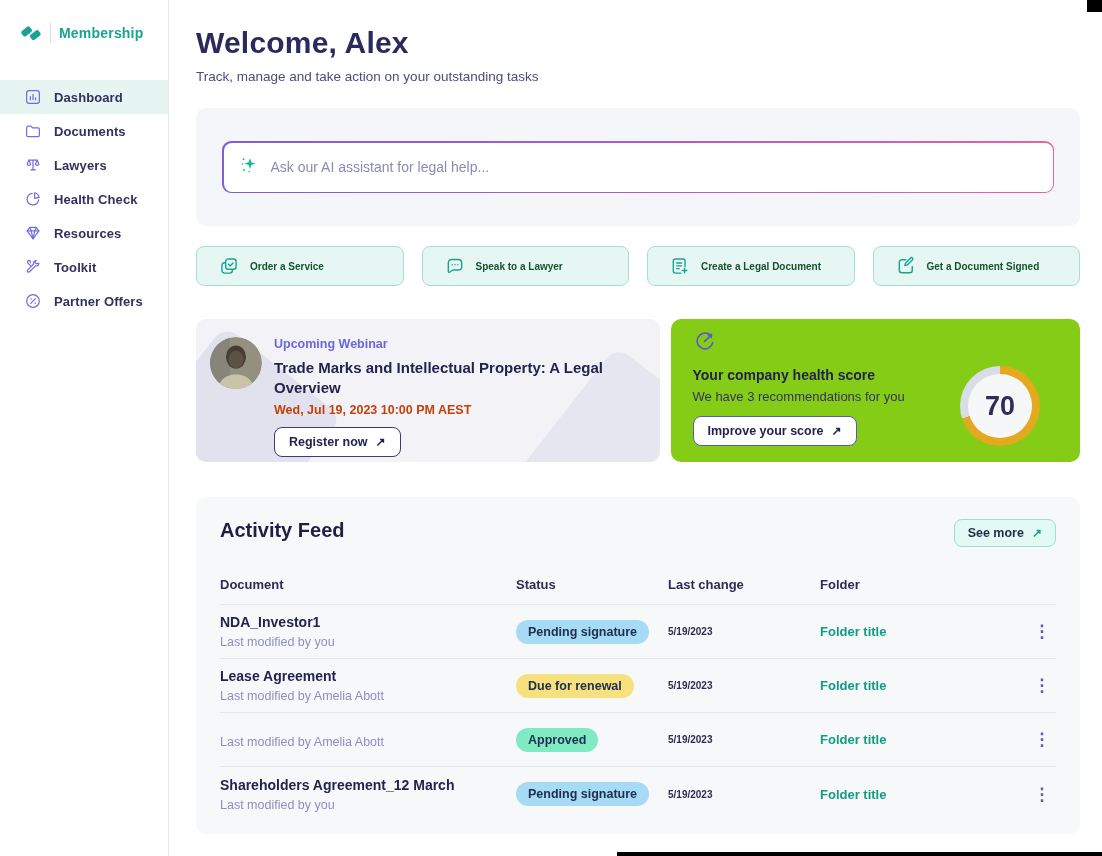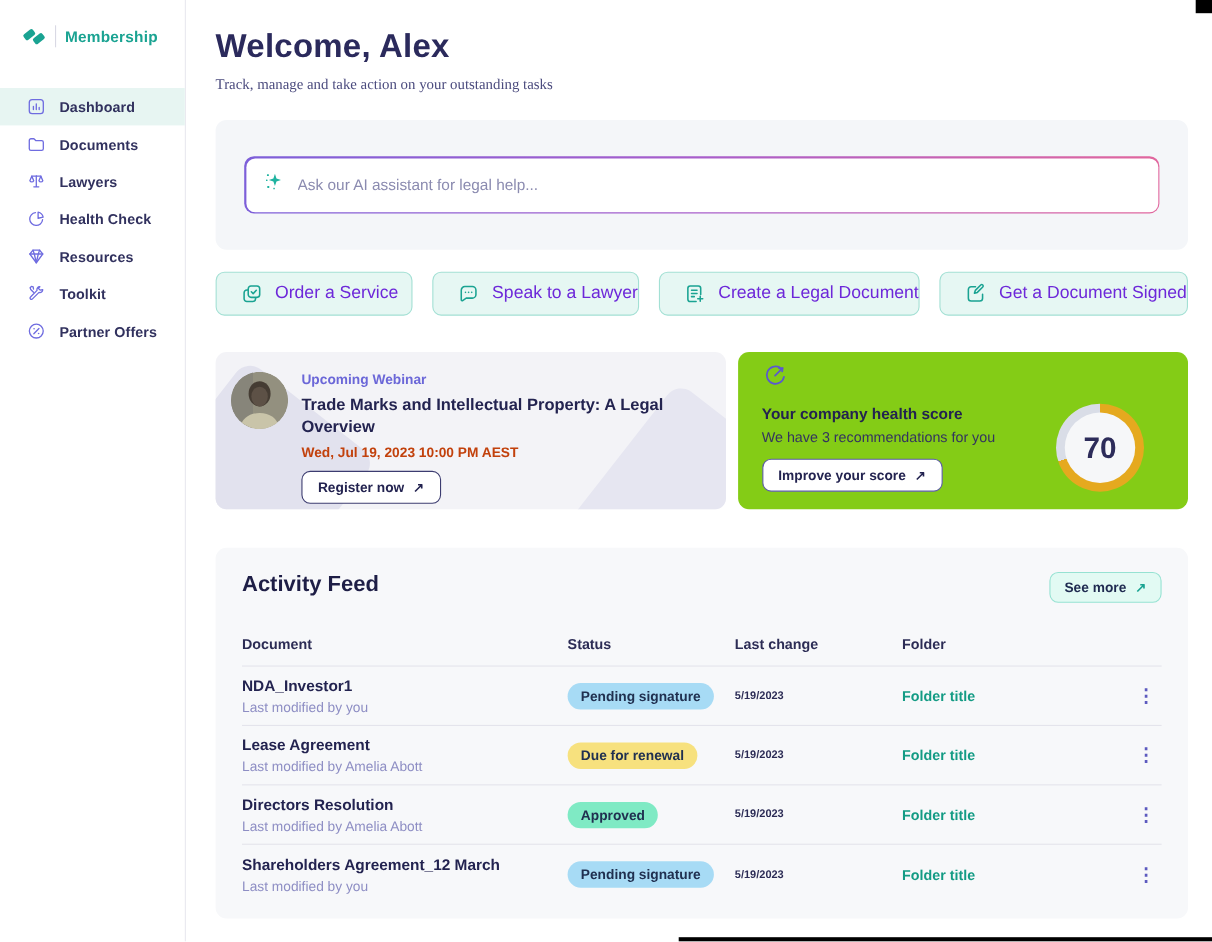--- a/index.html
+++ b/index.html
@@ -25,39 +25,39 @@
     display:flex; align-items:center; gap:12px; height:34px; padding-left:24px;
     cursor:pointer; margin:0;
   }
   .nav-item.active { background:#e7f5f2; }
   .nav-icon { width:18px; height:18px; color:#6f6ce0; display:flex; align-items:center; }
   .nav-icon svg { width:18px; height:18px; stroke:#6f6ce0; fill:none; stroke-width:1.6; stroke-linecap:round; stroke-linejoin:round; }
   .nav-label { font-size:13px; font-weight:700; color:#31315e; letter-spacing:.1px; }
 
   
   .page-title { font-size:30px; font-weight:800; color:#2b2a5c; letter-spacing:.2px; }
-  .page-subtitle { font-size:13.5px; color:#4b4b7e; margin-top:9px;font-family:Liberation Serif, serif; }
+  .page-subtitle { font-size:13.5px; color:#4b4b7e; margin-top:9px; }
 
   
   .ai-card { margin-top:24px; background:#f4f6f9; border-radius:10px; padding:33px 26px; }
   .ai-border { padding:1.5px; border-radius:9px; background:linear-gradient(90deg,#7d5fd9,#a85ecb,#e1679e); }
   .ai-inner { background:#fff; border-radius:8px; height:49px; display:flex; align-items:center; padding:0 15px; gap:11px; }
   .ai-inner svg { flex:0 0 auto; }
   .ai-input { border:none; outline:none; flex:1; font-size:14px; color:#31315e; font-family:"Liberation Sans",sans-serif; background:transparent; }
   .ai-input::placeholder { color:#8b8bb0; }
 
   
   .actions { display:flex; gap:18px; margin-top:20px; }
   .action-btn {
     flex:1; height:40px; background:#e6f7f3; border:1px solid #a3e0d4; border-radius:8px;
     display:flex; align-items:center; justify-content:flex-start; gap:11px; padding:0 0 0 22px;
     cursor:pointer; font-family:inherit;
   }
   .action-btn .a-icon svg { width:20px; height:20px; stroke:#1aa392; fill:none; stroke-width:1.7; stroke-linecap:round; stroke-linejoin:round; display:block; }
-  .action-btn .a-label { font-size:16px; font-weight:400; color:#6d28d9; white-space:nowrap; }
+  .action-btn .a-label { font-size:10px; font-weight:700; color:#14532d; white-space:nowrap; }
 
   
   .cards-row { display:flex; gap:11px; margin-top:33px; }
   .card { flex:1; height:143px; border-radius:10px; position:relative; }
   .webinar-card { background:#f3f3f7; overflow:hidden; padding:18px 20px 18px 78px; }
   .wb-deco1 { position:absolute; left:-52px; top:30px; width:150px; height:210px; background:#e2e2ee; transform:rotate(38deg); border-radius:16px; }
   .wb-deco2 { position:absolute; right:-56px; bottom:-88px; width:170px; height:170px; background:#e6e6f1; transform:rotate(38deg); border-radius:16px; }
   .wb-avatar { position:absolute; left:14px; top:18px; width:52px; height:52px; border-radius:50%; overflow:hidden; z-index:2; }
   .wb-body { position:relative; z-index:1; }
   .wb-eyebrow { font-size:12.5px; font-weight:700; color:#6b67d8; }
@@ -343,21 +343,20 @@
             <div class="doc-sub">Last modified by Amelia Abott</div>
           </div>
           <div><span class="badge badge-warning">Due for renewal</span></div>
           <div class="cell-date">5/19/2023</div>
           <div class="cell-folder">Folder title</div>
           <div class="kebab">⋮</div>
         </div>
 
         <div class="af-grid af-row">
           <div>
-            <div class="doc-title">Directors Resolution</div>
             <div class="doc-sub">Last modified by Amelia Abott</div>
           </div>
           <div><span class="badge badge-success">Approved</span></div>
           <div class="cell-date">5/19/2023</div>
           <div class="cell-folder">Folder title</div>
           <div class="kebab">⋮</div>
         </div>
 
         <div class="af-grid af-row">
           <div>

